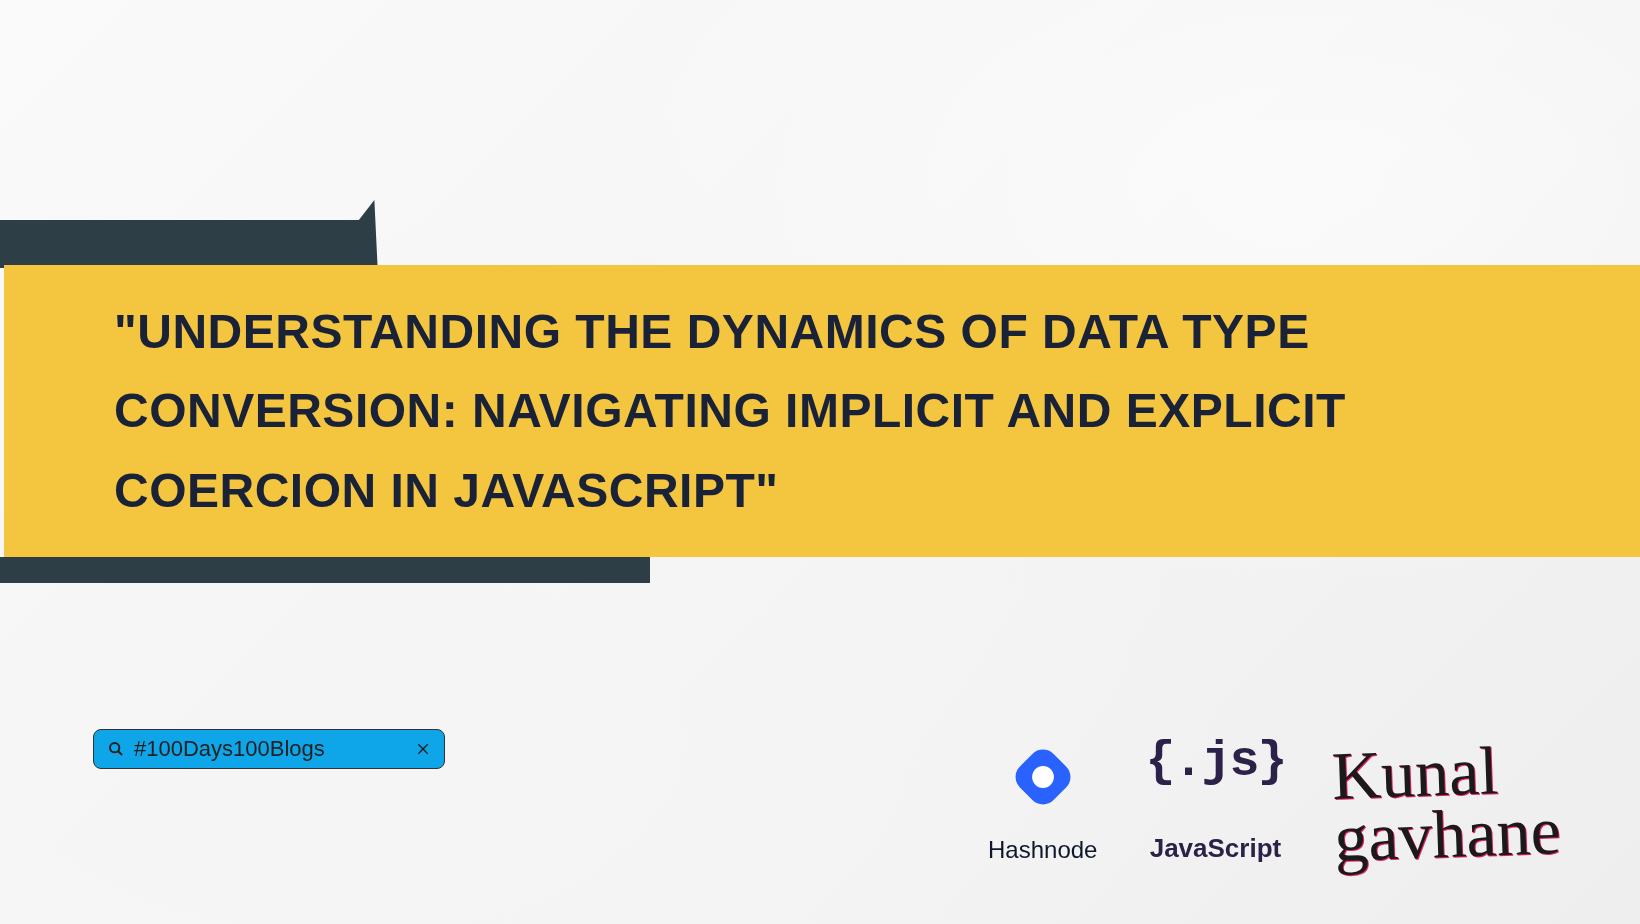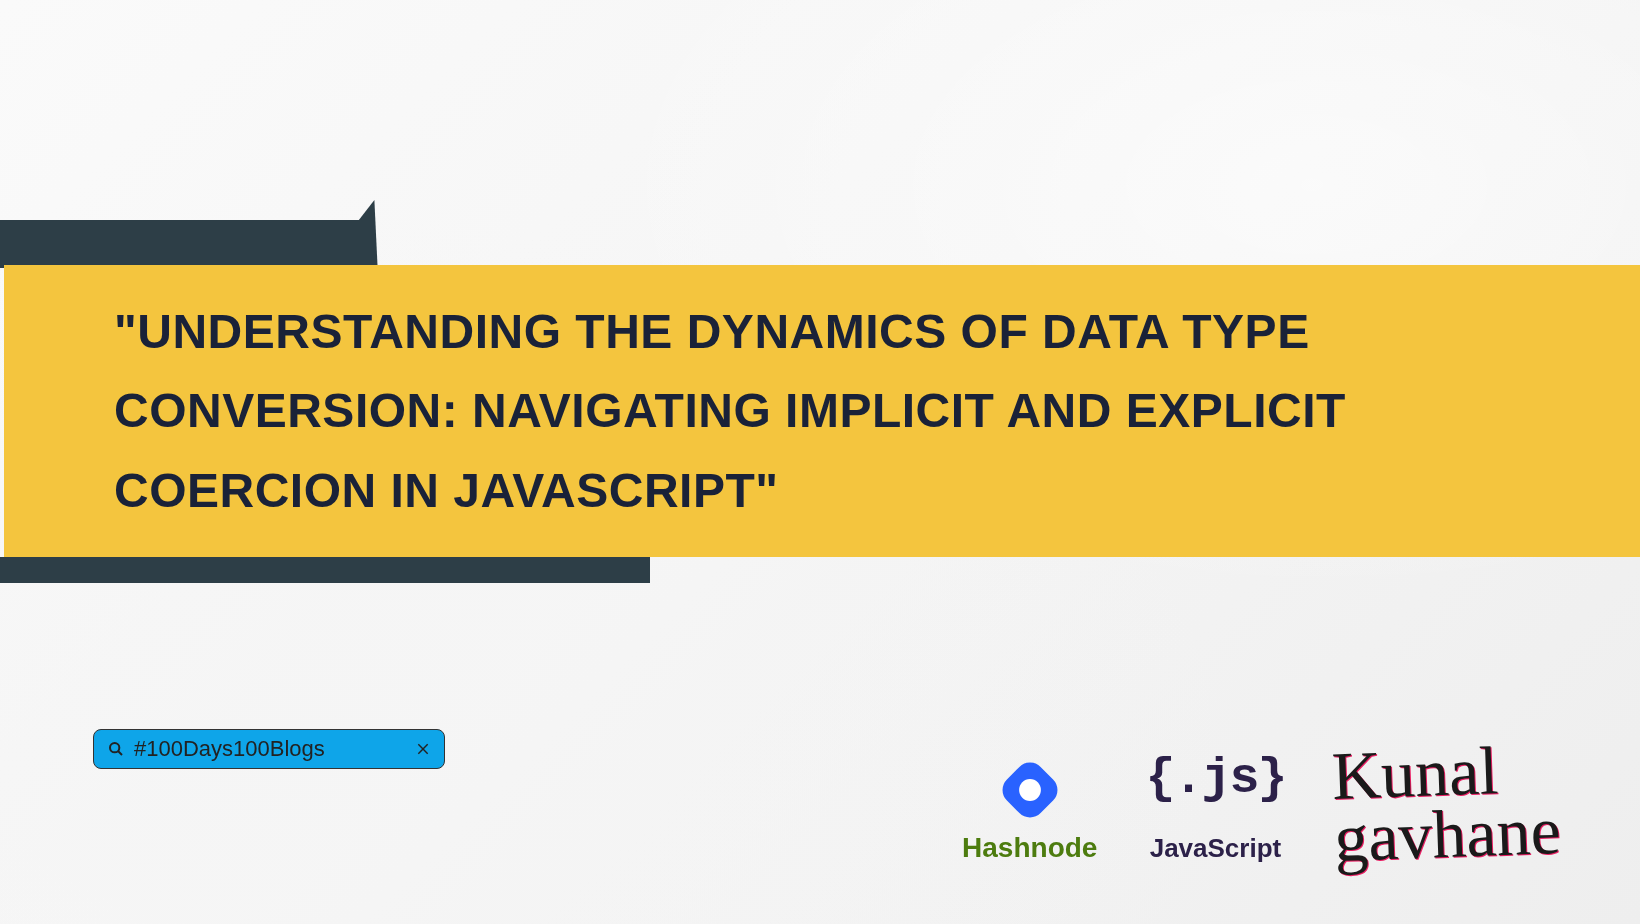--- a/index.html
+++ b/index.html
@@ -126,32 +126,32 @@
       display: flex;
       align-items: flex-end;
       gap: 48px;
       z-index: 5;
     }
     
     .logo-item {
       display: flex;
       flex-direction: column;
       align-items: center;
-      gap: 8px;
+      gap: 25px;
     }
     
     .hashnode-icon {
       width: 68px;
       height: 68px;
     }
     
     .hashnode-text {
-      font-size: 28px;
-      font-weight: 700;
-      color: #4d7c0f;
+      font-size: 24px;
+      font-weight: 400;
+      color: #0f172a;
     }
     
     .js-icon-text {
       font-size: 50px;
       font-weight: 700;
       color: #2c2149;
       font-family: 'Courier New', monospace;
       letter-spacing: -2px;
     }
     

